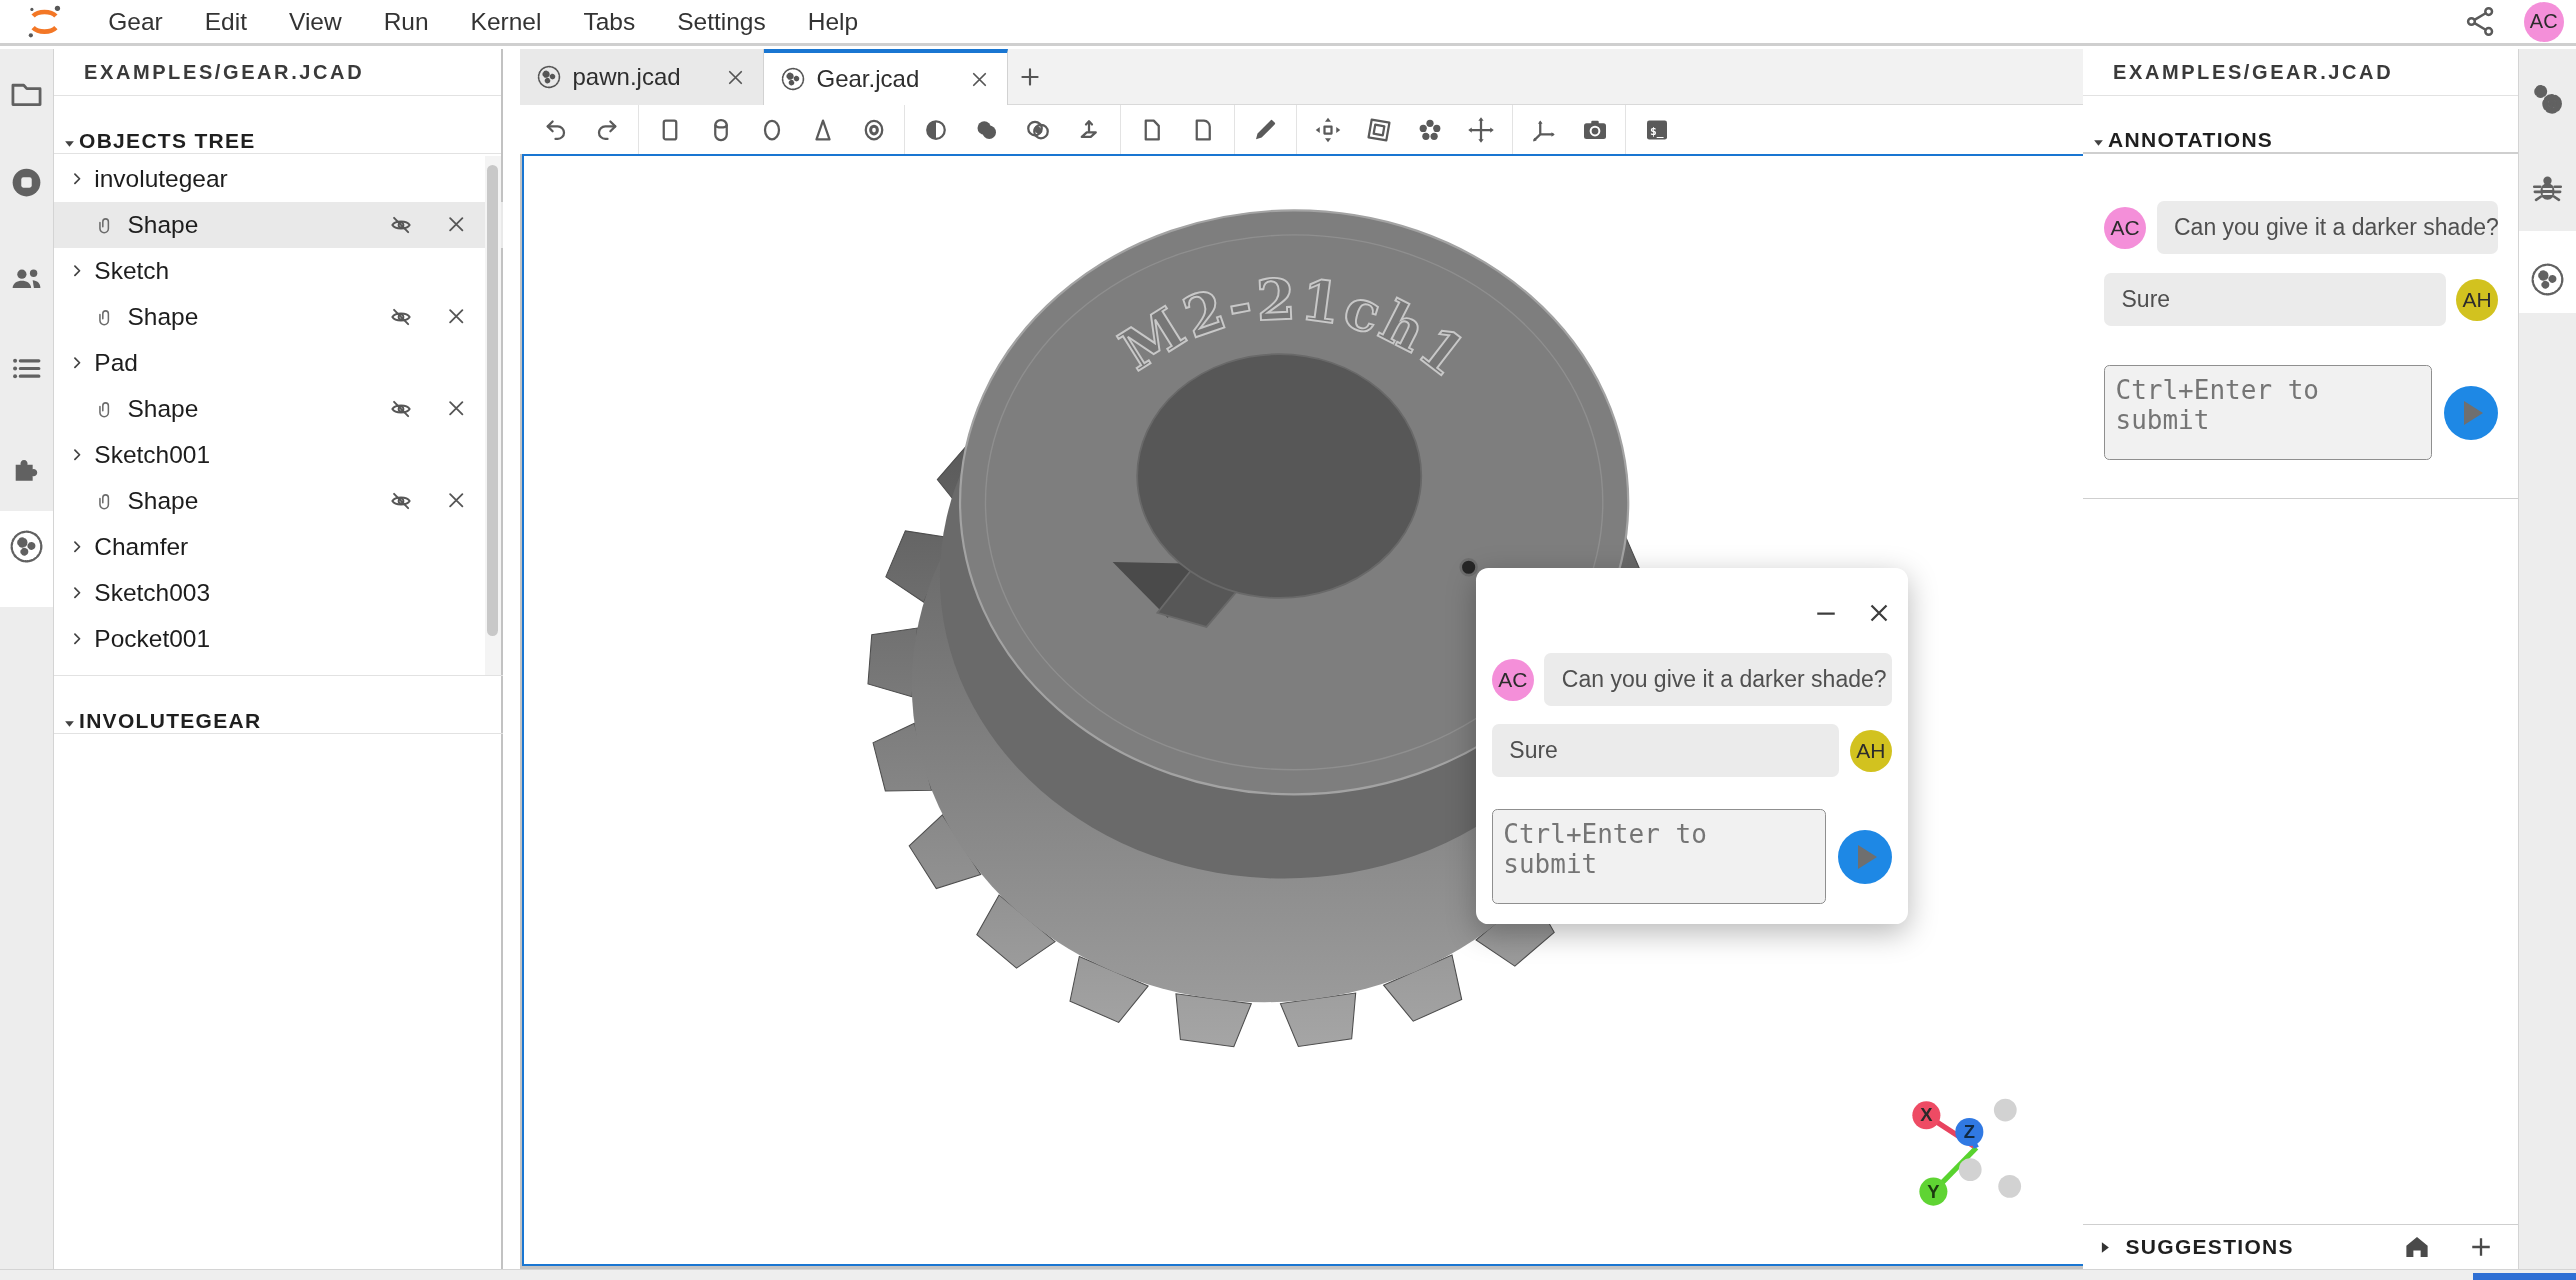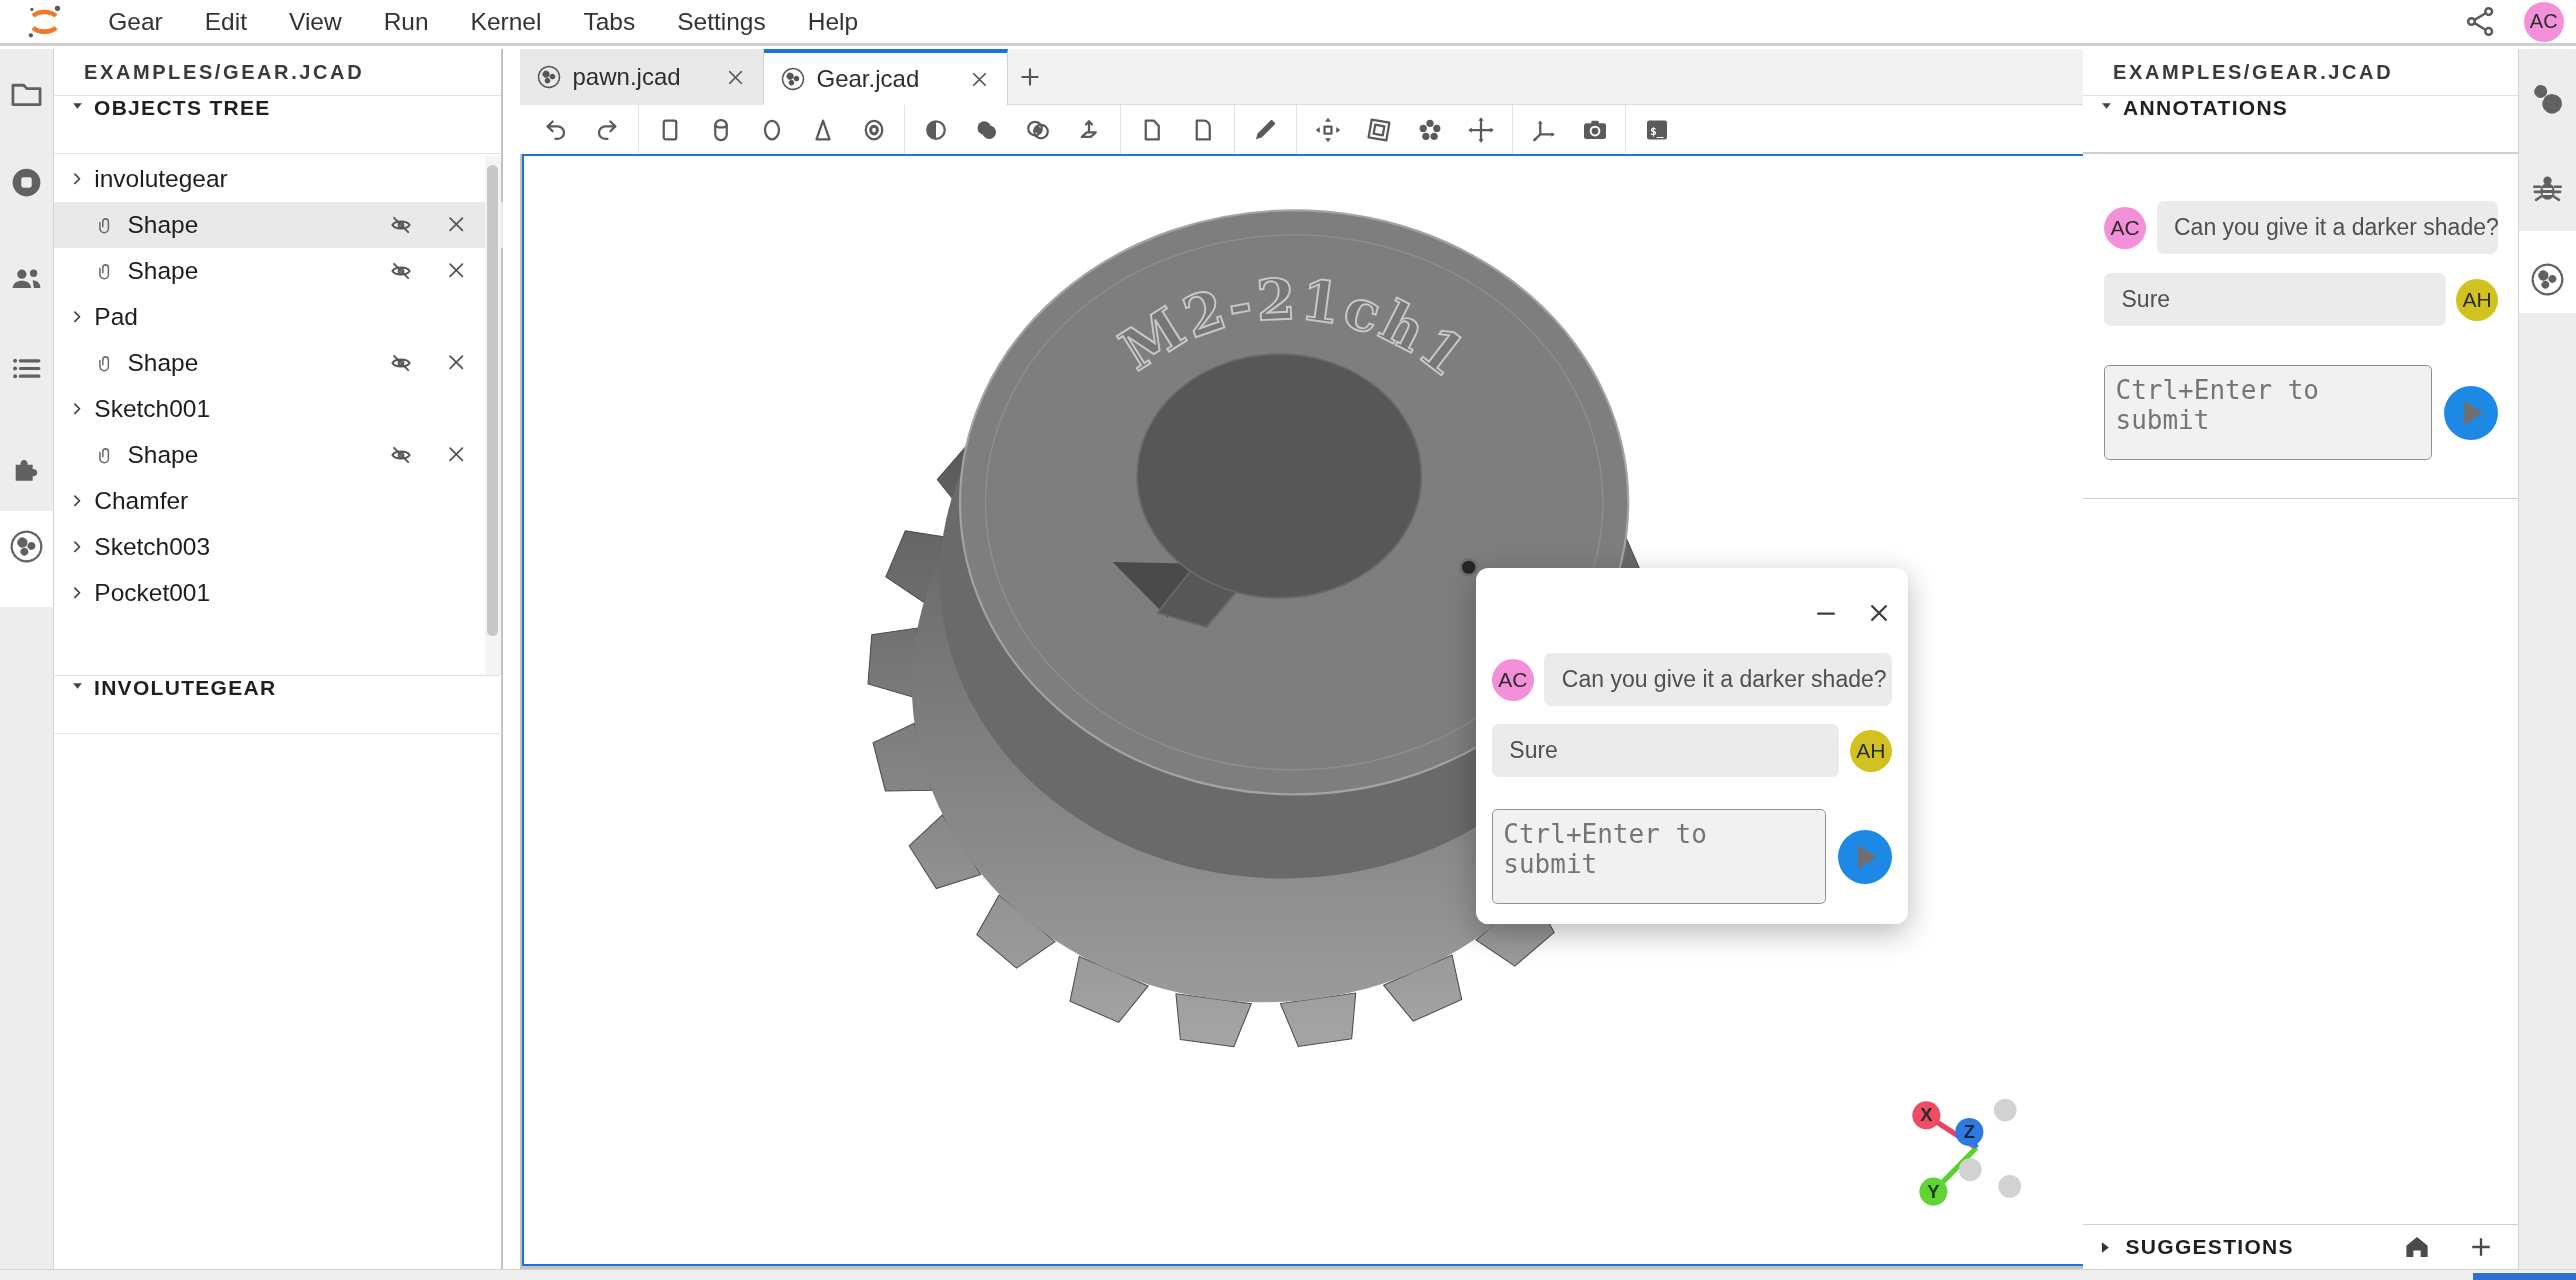--- a/index.html
+++ b/index.html
@@ -22,21 +22,21 @@
   .strip { position:absolute; top:0; height:1220px; background:#ededed; }
   #left-strip  { left:0; width:54px; border-right:1.8px solid #d4d4d4; }
   #right-strip { left:2518px; width:58px; border-left:1.8px solid #d4d4d4; }
   .strip-btn { position:absolute; left:0; width:100%; height:84px; display:flex; align-items:center; justify-content:center; color:#616161; }
   .strip-white { position:absolute; left:0; width:100%; background:#fff; }
 
   
   #left-panel { position:absolute; left:54px; top:0; width:449px; height:1220px; background:#fff; border-right:2.6px solid #c2c2c2; }
   .panel-breadcrumb { height:47px; display:flex; align-items:center; padding-left:30px; font-size:20px; font-weight:bold;
                       letter-spacing:2.6px; color:#3a3a3a; border-bottom:1.8px solid #e2e2e2; }
-  .section-header { height:58px; display:flex; align-items:flex-start; padding-left:14px; gap:7px;
+  .section-header { height:58px; display:flex; align-items:flex-end; padding-left:6px; gap:0;
                     font-size:21px; font-weight:bold; letter-spacing:1.3px; color:#1f1f1f; border-bottom:1.8px solid #e2e2e2; }
   #tree { position:absolute; left:0; top:107px; width:449px; height:519px; overflow:hidden; }
   .tree-row { height:46px; display:flex; align-items:center; position:relative; font-size:24.5px; color:#1d1d1d; }
   .tree-row.selected { background:#e9e9e9; }
   .tree-chevron { margin-left:14px; margin-right:8.8px; color:#424242; }
   .tree-clip { margin-left:40px; margin-right:10.5px; color:#6b6b6b; }
   .row-actions { position:absolute; right:35px; display:flex; gap:30px; color:#565656; }
   #tree-scrollbar { position:absolute; right:0; top:107px; width:16px; height:519px; background:#f4f4f4; }
   #tree-thumb { position:absolute; left:1.8px; top:8.8px; width:11.4px; height:471px; background:#c8c8c8; border-radius:6.1px; }
   #inv-section { position:absolute; left:0; top:626px; width:449px; border-top:1.8px solid #e2e2e2; }
@@ -231,20 +231,28 @@
                 <circle cx="12" cy="12" r="2.2"></circle>
                 <path d="M5.6 5.4 L18.6 18.6"></path>
               </svg>
             </span>
                      <span style="display:flex">
               <svg width="24.5" height="24.5" viewBox="0 0 24 24" fill="none" stroke="currentColor" stroke-width="1.8" stroke-linecap="round" stroke-linejoin="round">
                 <path d="M6 6 L18 18 M18 6 L6 18"></path>
               </svg>
             </span>
                    </span>
+        </div>
+        <div class="tree-row">
+          <span class="tree-chevron" style="display:flex">
+            <svg width="17.5" height="17.5" viewBox="0 0 24 24" fill="none" stroke="currentColor" stroke-width="1.8" stroke-linecap="round" stroke-linejoin="round">
+              <path d="M9.5 5.8 L15.8 12 L9.5 18.2" stroke-width="2.4"></path>
+            </svg>
+          </span>
+                   <span>Sketch</span>
         </div>
         <div class="tree-row">
           <span class="tree-clip" style="display:flex">
             <svg width="23" height="23" viewBox="0 0 24 24" fill="none" stroke="currentColor" stroke-width="1.8" stroke-linecap="round" stroke-linejoin="round">
               <path d="M9.2 13.4 V8 a2.9 2.9 0 0 1 5.8 0 v7.2 a4.4 4.4 0 0 1 -8.8 0 V8.8" stroke-width="1.6"></path>
             </svg>
           </span>
                    <span>Shape</span>
                    <span class="row-actions">
                      <span style="display:flex">

